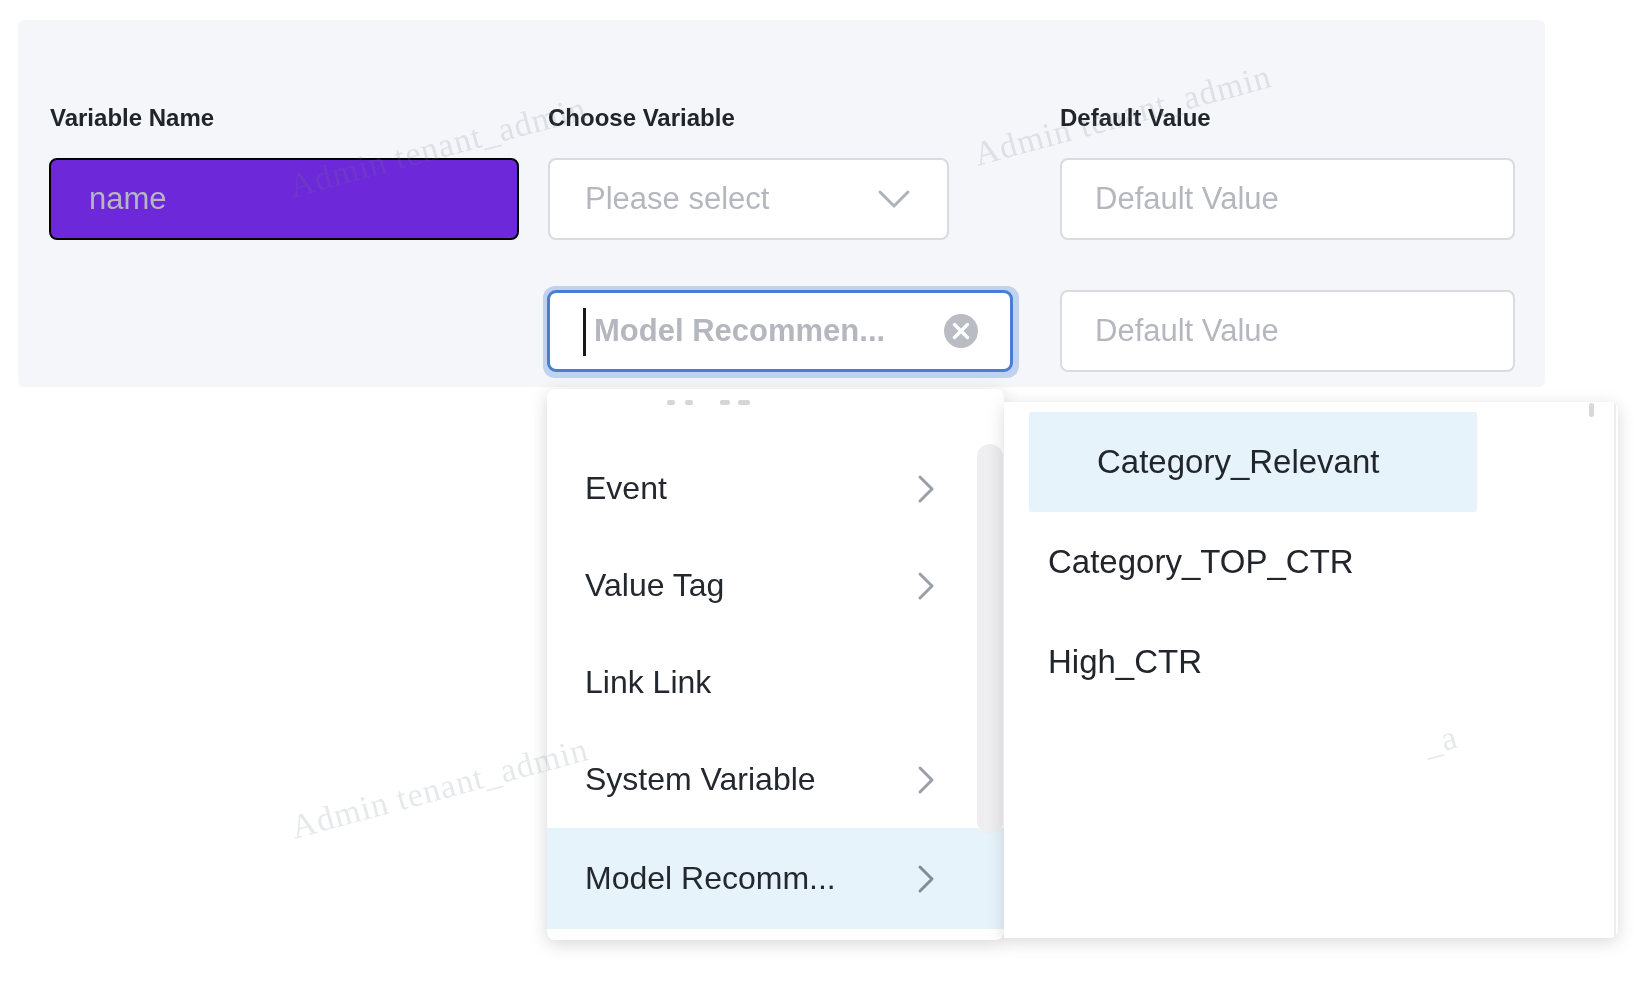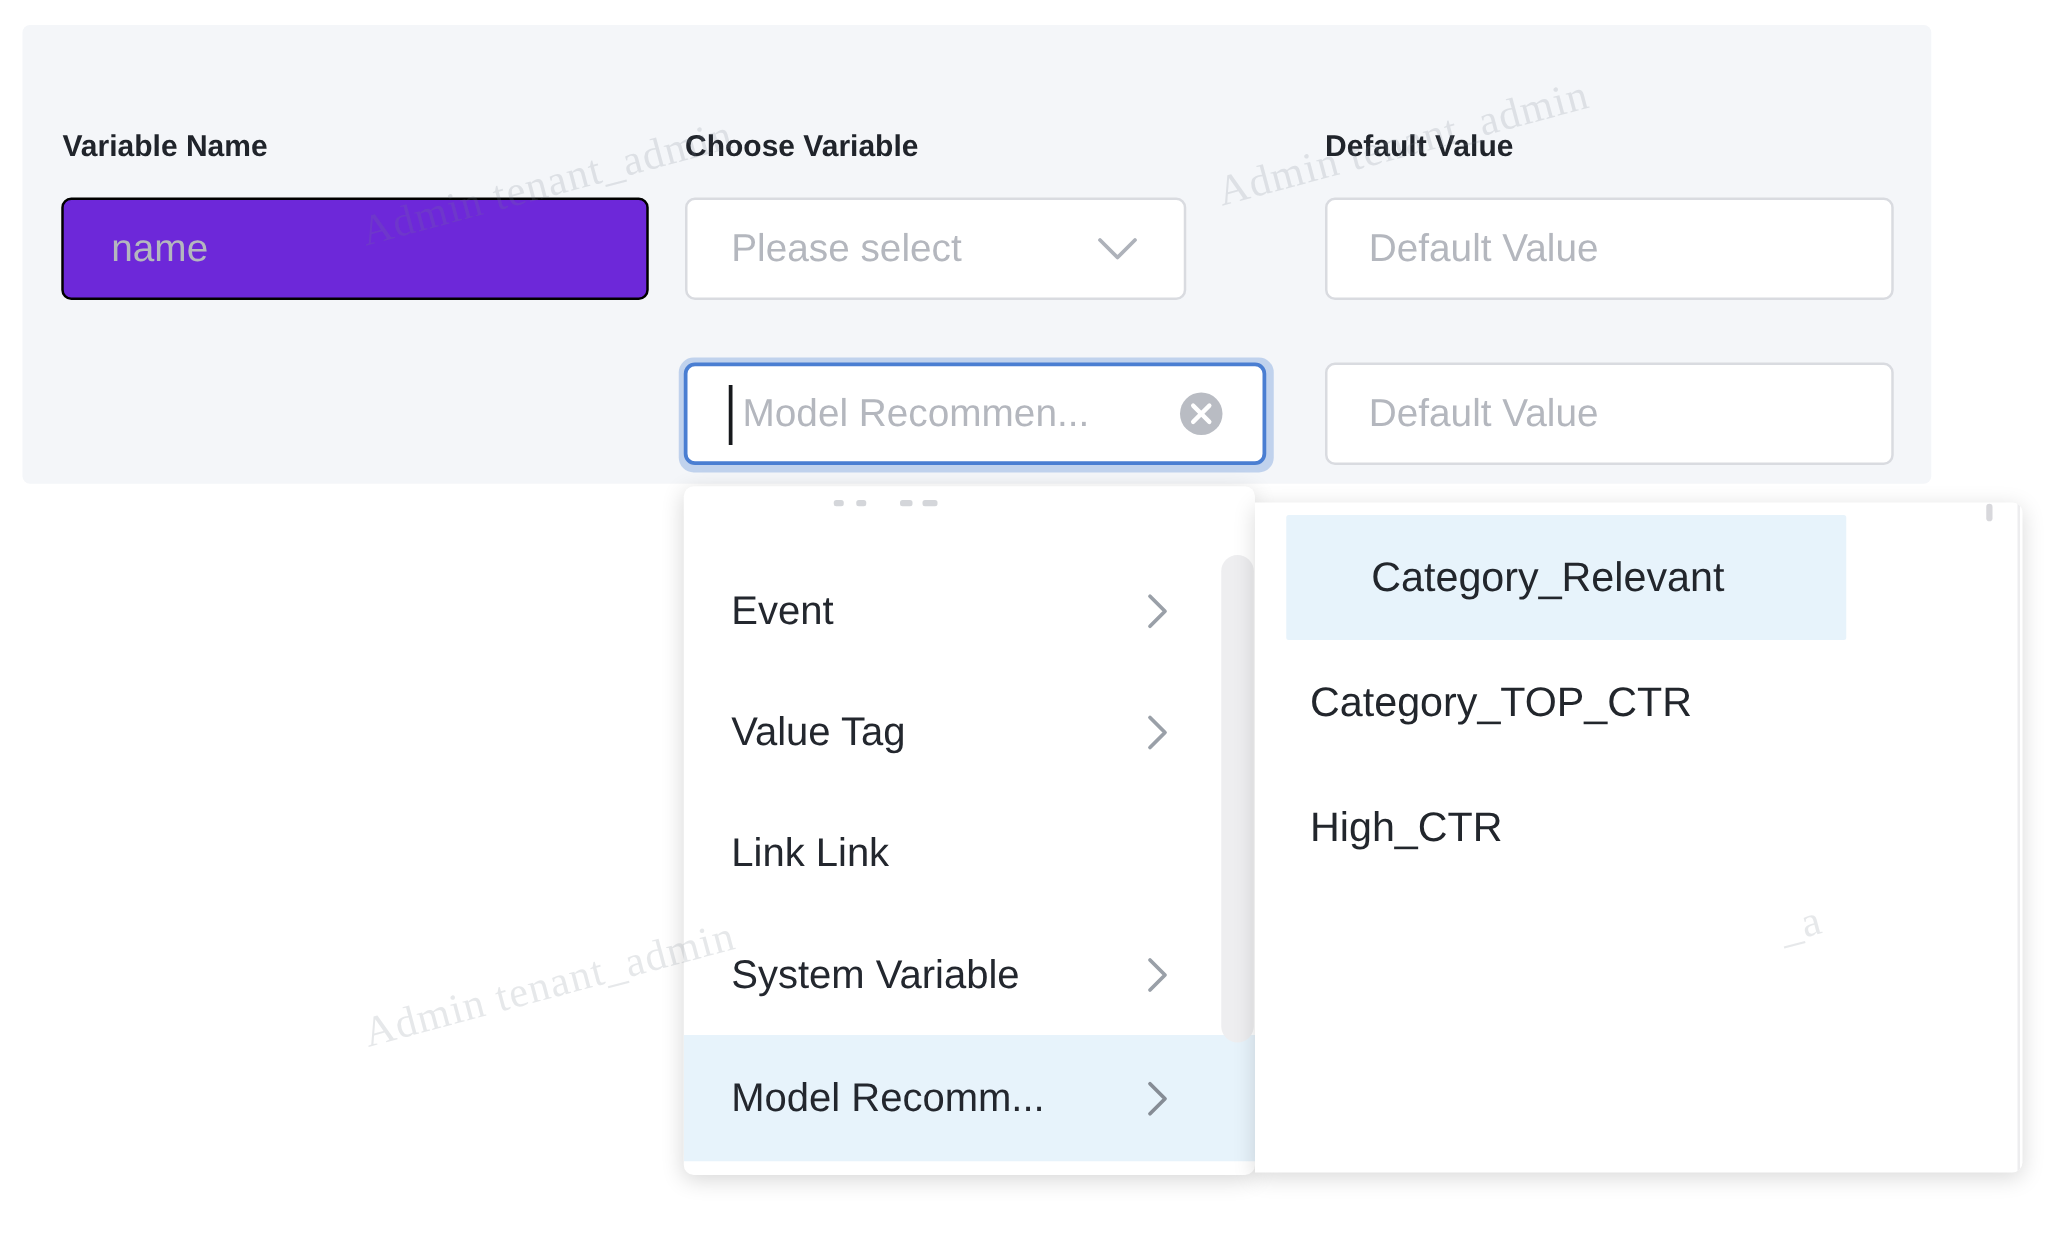--- a/index.html
+++ b/index.html
@@ -31,21 +31,21 @@
   .focus-halo{
     position:absolute;left:543px;top:286px;width:476px;height:92px;border-radius:12px;
     background:rgba(108,152,219,0.38);
   }
   .focus-box{
     position:absolute;left:547px;top:290px;width:466px;height:82px;box-sizing:border-box;
     background:#fff;border:3px solid #4a7ed2;border-radius:9px;
     display:flex;align-items:center;font-size:31px;color:#b4b7be;white-space:nowrap;
   }
   .caret-bar{position:absolute;left:33px;top:15px;width:3px;height:48px;background:#17191c;}
-  .focus-text{margin-left:44px;overflow:hidden;max-width:330px;}
+  .focus-text{margin-left:44px;overflow:hidden;max-width:330px;font-weight:bold;}
   .clear-btn{position:absolute;right:31px;top:50%;transform:translateY(-50%);cursor:pointer;}
   
   .menu-panel{
     position:absolute;left:547px;top:389px;width:457px;height:551px;background:#fff;
     border-radius:8px;box-shadow:0 4px 18px rgba(0,0,0,0.16);overflow:hidden;
   }
   .menu-item{
     position:absolute;left:0;width:100%;display:flex;align-items:center;
     font-size:32px;color:#23272e;
   }

